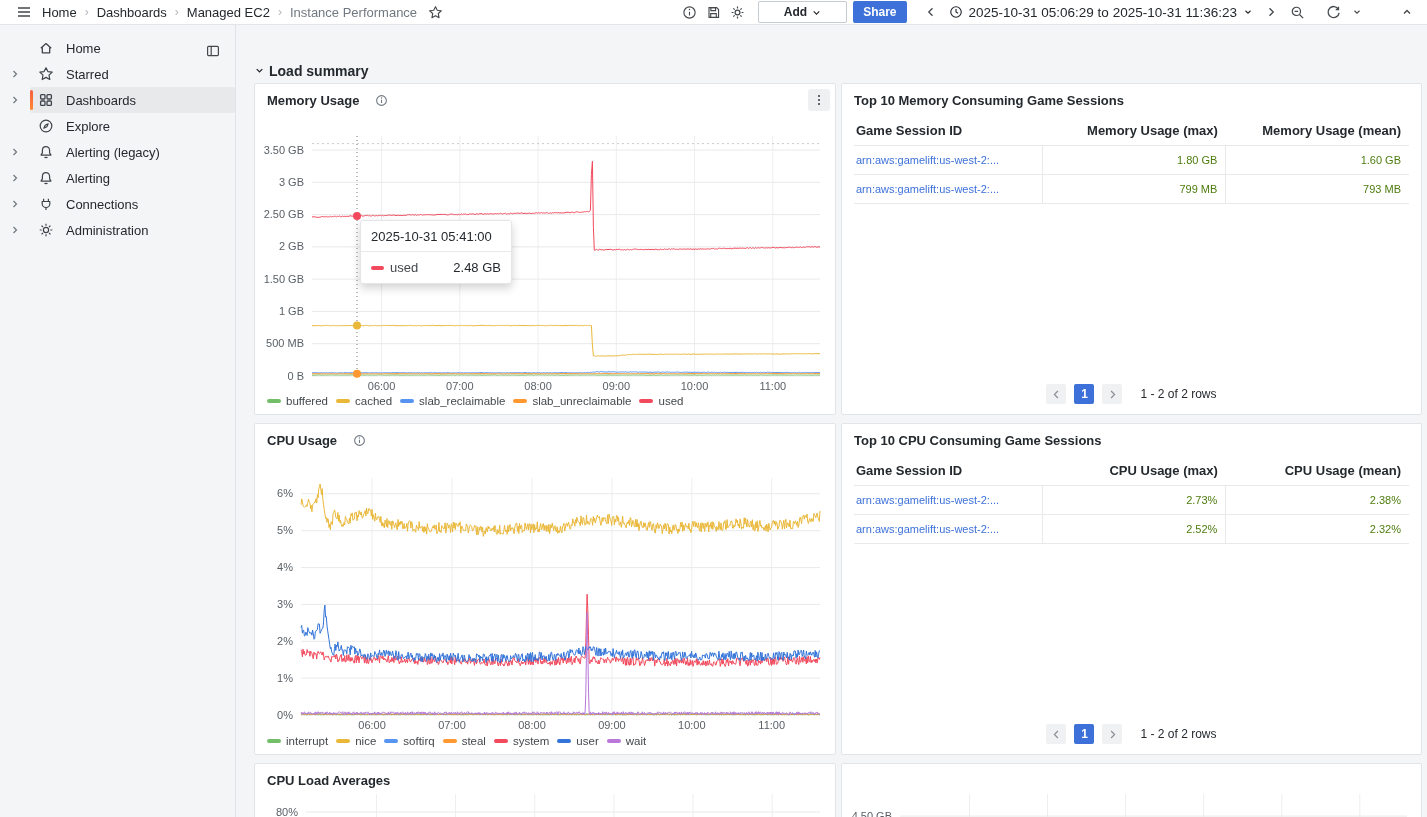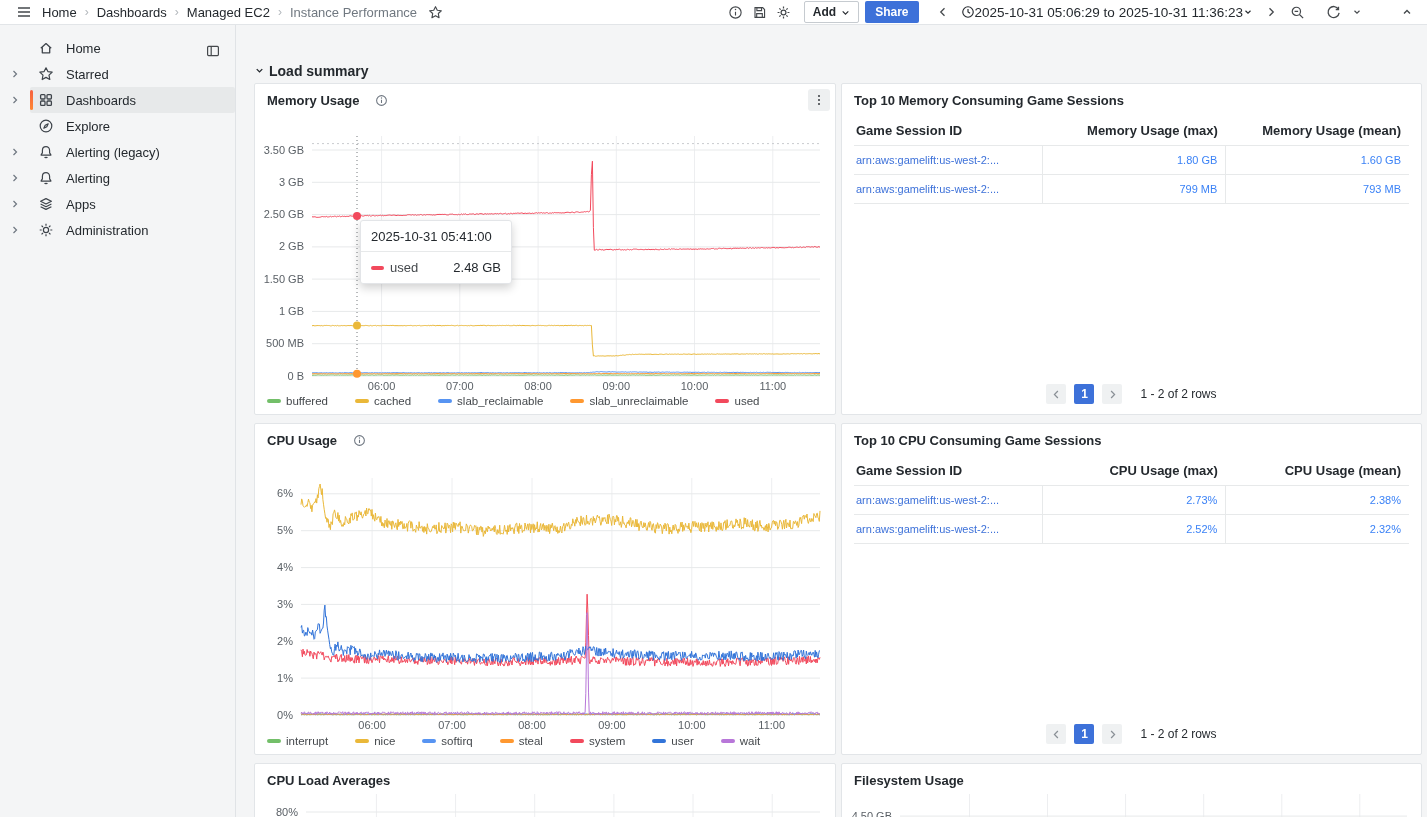--- a/index.html
+++ b/index.html
@@ -9,26 +9,26 @@
   
   .topbar { position:absolute; left:0; top:0; width:1427px; height:25px; background:#FFFFFF;
             border-bottom:1px solid #E2E5E8; display:flex; align-items:center; z-index:10; }
   .tb-left { display:flex; align-items:center; gap:6px; padding-left:12px; }
   .tb-right { margin-left:auto; display:flex; align-items:center; padding-right:8px; }
   .icon-btn { display:flex; align-items:center; justify-content:center; width:24px; height:22px;
               color:#44484C; background:none; border:none; cursor:pointer; }
   .crumb { font-size:13px; font-weight:500; color:#24292E; cursor:pointer; white-space:nowrap; }
   .crumb.current { color:#707880; cursor:default; }
   .crumb-sep { color:#B3B8BD; font-size:12px; padding:0 2px; }
-  .btn-add { display:flex; align-items:center; gap:5px; height:22px; padding:0 8px; margin-left:8px;
+  .btn-add { display:flex; align-items:center; gap:5px; height:22px; padding:0 25px; margin-left:8px;
              background:#fff; border:1px solid #C6CBD0; border-radius:2px; font-size:12px; font-weight:600;
              color:#24292E; cursor:pointer; }
   .btn-share { height:22px; padding:0 10px; margin-left:6px; background:#3D71D9; border:none; border-radius:2px;
                font-size:12px; font-weight:600; color:#fff; cursor:pointer; }
-  .time-btn { display:flex; align-items:center; height:22px; padding:0 6px; background:none; border:none;
+  .time-btn { display:flex; align-items:center; gap:6px; height:22px; padding:0 6px; background:none; border:none;
               cursor:pointer; color:#24292E;justify-content:flex-end; }
   .time-text { font-size:13.5px; font-weight:500; white-space:nowrap; }
   .gap-l { margin-left:12px; }
   .gap-s { margin-left:2px; }
   .collapse-btn { margin-left:26px; }
 
   
   .app { position:absolute; top:25px; left:0; right:0; bottom:0; display:flex; }
   .sidebar { width:236px; border-right:1px solid #E0E3E6; background:#F4F5F6; position:relative; padding-top:10px; flex:none; }
   .main { position:absolute; left:237px; top:25px; right:0; bottom:0; padding:8px 5px 0 17px; overflow:hidden; }
@@ -51,40 +51,40 @@
   .grid { display:grid; grid-template-columns:582px 581px; grid-auto-rows:332px; gap:8px 5px; }
   .panel { background:#fff; border:1px solid #E2E5E8; border-radius:2px; position:relative; overflow:hidden; }
   .panel-header { display:flex; align-items:center; gap:16px; padding:9px 12px 0 12px; }
   .panel-title { font-size:13px; font-weight:600; color:#24292E; cursor:pointer; }
   .info-ic { color:#6E7680; display:flex; cursor:pointer; }
   .kebab { position:absolute; right:5px; top:5px; width:22px; height:22px; border-radius:3px; background:#EEF0F1;
            display:flex; align-items:center; justify-content:center; color:#44484C; cursor:pointer; }
   .chart { position:absolute; left:6px; top:34px; }
   .chart.small { top:30px; }
   svg text.tick { font-size:11px; fill:#5A6066; font-family:"Liberation Sans", sans-serif; }
-  .legend { position:absolute; left:12px; bottom:7px; display:flex; gap:27px; flex-wrap:nowrap; }
+  .legend { position:absolute; left:12px; bottom:7px; display:flex; gap:8px; flex-wrap:nowrap; }
   .legend-item { display:flex; align-items:center; gap:5px; cursor:pointer; }
   .legend-marker { width:14px; height:4px; border-radius:2px; }
   .legend-label { font-size:11.5px; color:#44484C; }
 
   
   .tooltip { position:absolute; left:105px; top:136px; width:152px; background:#fff; border:1px solid #E3E5E8;
              border-radius:3px; box-shadow:0 4px 10px rgba(0,0,0,0.18); z-index:6; }
   .tt-title { padding:8px 10px 7px; font-size:13px; font-weight:500; border-bottom:1px solid #E7E9EA; }
   .tt-row { padding:8px 10px; display:flex; align-items:center; gap:6px; }
   .tt-marker { width:13px; height:4px; border-radius:2px; flex:none; }
   .tt-name { font-size:13px; color:#44484C; }
   .tt-value { margin-left:auto; font-size:13px; font-weight:400; }
 
   
   .tbl { width:calc(100% - 24px); margin:8px 12px 12px; border-collapse:collapse; table-layout:fixed; }
   .tbl th { text-align:left; font-size:13px; font-weight:700; padding:7px 8px 7px 2px; border-bottom:1px solid #E7E9EA; }
   .tbl th.num, .tbl td.num { text-align:right; }
   .tbl td { font-size:11px; padding:7px 8px 7px 2px; border-bottom:1px solid #E7E9EA; height:29px; }
-  .tbl td.num { color:#3b82f6; }
+  .tbl td.num { color:#4d7c0f; }
   .tbl td + td { border-left:1px solid #E7E9EA; }
   .tbl a { color:#3D71D9; text-decoration:none; cursor:pointer; white-space:nowrap; overflow:hidden; display:block; }
   .col1 { width:34%; } .col2 { width:33%; } .col3 { width:33%; }
   .pagination { position:absolute; left:0; right:0; bottom:10px; display:flex; align-items:center; justify-content:center; gap:8px; }
   .pg-btn { width:20px; height:20px; border:none; border-radius:2px; background:#EFF1F2; color:#8A9096;
             display:flex; align-items:center; justify-content:center; cursor:pointer; }
   .pg-btn.active { background:#3D71D9; color:#fff; font-size:12px; font-weight:600; }
   .pg-info { font-size:12px; color:#24292E; margin-left:10px; }
 </style>
 </head>
@@ -278,26 +278,26 @@
         </div>
         <div class="nav-row">
           <span class="nav-chev">
             <svg width="12" height="12" viewBox="0 0 16 16" fill="none" stroke="currentColor" stroke-width="1.6">
               <polyline points="6,4 10,8 6,12"></polyline>
             </svg>
           </span>
           <span class="nav-pill">
             <span class="nav-icon">
               <svg width="16" height="16" viewBox="0 0 16 16" fill="none" stroke="currentColor" stroke-width="1.2" stroke-linejoin="round">
-                <path d="M8 2.6l5.4 2.7L8 8 2.6 5.3z"></path>
-                <path d="M2.6 8 8 10.7 13.4 8"></path>
-                <path d="M2.6 10.7 8 13.4l5.4-2.7"></path>
-              </svg>
-            </span>
-            <span class="nav-label">Apps</span>
+                <path d="M5.6 2.8v2.7M10.4 2.8v2.7"></path>
+                <path d="M4.2 5.5h7.6v2.2a3.8 3.8 0 0 1-7.6 0z"></path>
+                <path d="M8 11.5V14"></path>
+              </svg>
+            </span>
+            <span class="nav-label">Connections</span>
           </span>
         </div>
         <div class="nav-row">
           <span class="nav-chev">
             <svg width="12" height="12" viewBox="0 0 16 16" fill="none" stroke="currentColor" stroke-width="1.6">
               <polyline points="6,4 10,8 6,12"></polyline>
             </svg>
           </span>
           <span class="nav-pill">
             <span class="nav-icon">
@@ -599,23 +599,20 @@
               <line x1="511.2" x2="511.2" y1="0" y2="48" stroke="#EDEEF0" stroke-width="1"></line>
               <line x1="45" x2="559" y1="18.0" y2="18.0" stroke="#E7E9EA" stroke-width="1"></line>
               <text x="37" y="21.5" text-anchor="end" class="tick">80%</text>
               <line x1="45" x2="559" y1="44.1" y2="44.1" stroke="#E7E9EA" stroke-width="1"></line>
               <text x="37" y="47.6" text-anchor="end" class="tick">70%</text>
               <polyline points="45.0,122.3 46.7,122.1 48.4,122.7 50.1,123.3 51.9,122.6 53.6,121.5 55.3,121.8 57.0,122.3 58.7,122.3 60.4,122.7 62.1,122.2 63.8,122.5 65.6,123.3 67.3,121.4 69.0,122.1 70.7,121.5 72.4,122.9 74.1,122.3 75.8,121.4 77.6,122.8 79.3,123.3 81.0,122.2 82.7,123.0 84.4,123.1 86.1,122.3 87.8,121.9 89.5,122.8 91.3,122.7 93.0,123.3 94.7,121.8 96.4,122.8 98.1,121.7 99.8,123.0 101.5,123.2 103.3,121.5 105.0,123.0 106.7,121.7 108.4,121.4 110.1,122.5 111.8,121.7 113.5,122.6 115.2,121.7 117.0,122.4 118.7,121.6 120.4,121.7 122.1,122.9 123.8,121.6 125.5,122.7 127.2,121.8 129.0,121.7 130.7,123.4 132.4,123.2 134.1,121.7 135.8,121.8 137.5,123.0 139.2,122.1 140.9,121.8 142.7,123.2 144.4,123.0 146.1,122.1 147.8,122.6 149.5,122.4 151.2,121.4 152.9,122.6 154.7,121.5 156.4,123.3 158.1,122.1 159.8,122.3 161.5,121.5 163.2,123.2 164.9,122.8 166.6,122.1 168.4,122.1 170.1,122.5 171.8,122.4 173.5,122.0 175.2,121.8 176.9,123.0 178.6,121.4 180.4,121.6 182.1,122.6 183.8,122.4 185.5,123.1 187.2,122.9 188.9,121.5 190.6,122.6 192.3,121.6 194.1,122.9 195.8,122.1 197.5,121.5 199.2,122.3 200.9,122.3 202.6,122.5 204.3,123.3 206.1,122.0 207.8,123.0 209.5,122.9 211.2,122.8 212.9,122.0 214.6,121.8 216.3,122.9 218.0,123.4 219.8,122.4 221.5,122.2 223.2,123.2 224.9,123.3 226.6,123.2 228.3,123.1 230.0,122.6 231.8,121.7 233.5,121.4 235.2,122.1 236.9,122.2 238.6,122.4 240.3,123.0 242.0,121.7 243.7,122.2 245.5,122.9 247.2,122.2 248.9,122.2 250.6,122.6 252.3,122.1 254.0,122.9 255.7,121.5 257.5,123.2 259.2,122.8 260.9,123.3 262.6,121.4 264.3,122.8 266.0,123.4 267.7,122.1 269.4,123.3 271.2,121.8 272.9,121.8 274.6,123.2 276.3,121.7 278.0,121.8 279.7,122.4 281.4,123.4 283.2,122.4 284.9,66.7 286.6,88.7 288.3,121.5 290.0,123.0 291.7,122.9 293.4,122.1 295.1,121.9 296.9,121.3 298.6,123.3 300.3,123.0 302.0,122.6 303.7,122.1 305.4,122.2 307.1,123.3 308.9,121.4 310.6,122.1 312.3,123.2 314.0,122.6 315.7,121.6 317.4,121.3 319.1,122.9 320.8,122.3 322.6,122.9 324.3,123.3 326.0,121.7 327.7,121.4 329.4,123.1 331.1,121.6 332.8,121.9 334.6,122.7 336.3,121.5 338.0,121.9 339.7,121.8 341.4,122.5 343.1,123.3 344.8,122.1 346.5,121.4 348.3,122.3 350.0,122.0 351.7,121.6 353.4,121.4 355.1,122.0 356.8,121.5 358.5,122.2 360.3,122.7 362.0,123.2 363.7,121.8 365.4,122.0 367.1,123.2 368.8,122.6 370.5,121.6 372.2,122.9 374.0,121.7 375.7,121.5 377.4,121.7 379.1,121.7 380.8,121.4 382.5,122.1 384.2,121.4 386.0,121.9 387.7,122.5 389.4,121.8 391.1,122.7 392.8,122.9 394.5,122.4 396.2,122.3 397.9,122.2 399.7,123.0 401.4,123.3 403.1,121.4 404.8,121.7 406.5,123.3 408.2,123.3 409.9,123.4 411.7,123.0 413.4,123.1 415.1,122.4 416.8,122.5 418.5,122.1 420.2,122.3 421.9,123.2 423.6,122.6 425.4,122.1 427.1,123.2 428.8,122.6 430.5,122.2 432.2,123.3 433.9,123.2 435.6,122.5 437.4,122.9 439.1,122.9 440.8,122.1 442.5,121.3 444.2,121.3 445.9,123.4 447.6,121.5 449.3,123.3 451.1,122.4 452.8,121.5 454.5,122.0 456.2,121.7 457.9,123.3 459.6,123.2 461.3,122.0 463.1,121.3 464.8,122.7 466.5,121.5 468.2,122.5 469.9,121.6 471.6,122.7 473.3,121.5 475.0,122.6 476.8,122.7 478.5,123.1 480.2,121.8 481.9,122.1 483.6,122.4 485.3,121.4 487.0,121.3 488.8,123.0 490.5,122.7 492.2,121.4 493.9,123.1 495.6,123.3 497.3,121.5 499.0,121.4 500.7,123.3 502.5,122.1 504.2,123.0 505.9,121.7 507.6,122.8 509.3,121.6 511.0,121.6 512.7,121.6 514.5,122.3 516.2,121.4 517.9,123.0 519.6,122.4 521.3,122.0 523.0,121.6 524.7,123.2 526.4,123.3 528.2,122.8 529.9,121.5 531.6,122.0 533.3,122.7 535.0,122.6 536.7,121.7 538.4,121.3 540.2,121.6 541.9,122.7 543.6,123.2 545.3,122.9 547.0,123.2 548.7,123.2 550.4,122.9 552.1,121.7 553.9,122.1 555.6,122.6 557.3,122.6 559.0,122.4" fill="none" stroke="#73BF69" stroke-width="1"></polyline>
             </svg></div>
       </section>
 
       <section class="panel">
-        <div class="panel-header">
-          <span class="panel-title">Filesystem Usage</span>
-        </div>
         <div class="chart small"><svg width="566" height="60">
               <line x1="121.5" x2="121.5" y1="0" y2="48" stroke="#EDEEF0" stroke-width="1"></line>
               <line x1="199.5" x2="199.5" y1="0" y2="48" stroke="#EDEEF0" stroke-width="1"></line>
               <line x1="277.6" x2="277.6" y1="0" y2="48" stroke="#EDEEF0" stroke-width="1"></line>
               <line x1="355.7" x2="355.7" y1="0" y2="48" stroke="#EDEEF0" stroke-width="1"></line>
               <line x1="433.8" x2="433.8" y1="0" y2="48" stroke="#EDEEF0" stroke-width="1"></line>
               <line x1="511.8" x2="511.8" y1="0" y2="48" stroke="#EDEEF0" stroke-width="1"></line>
               <line x1="52" x2="559" y1="22.1" y2="22.1" stroke="#E7E9EA" stroke-width="1"></line>
               <text x="44" y="25.6" text-anchor="end" class="tick">4.50 GB</text>
               <line x1="52" x2="559" y1="46.1" y2="46.1" stroke="#E7E9EA" stroke-width="1"></line>

